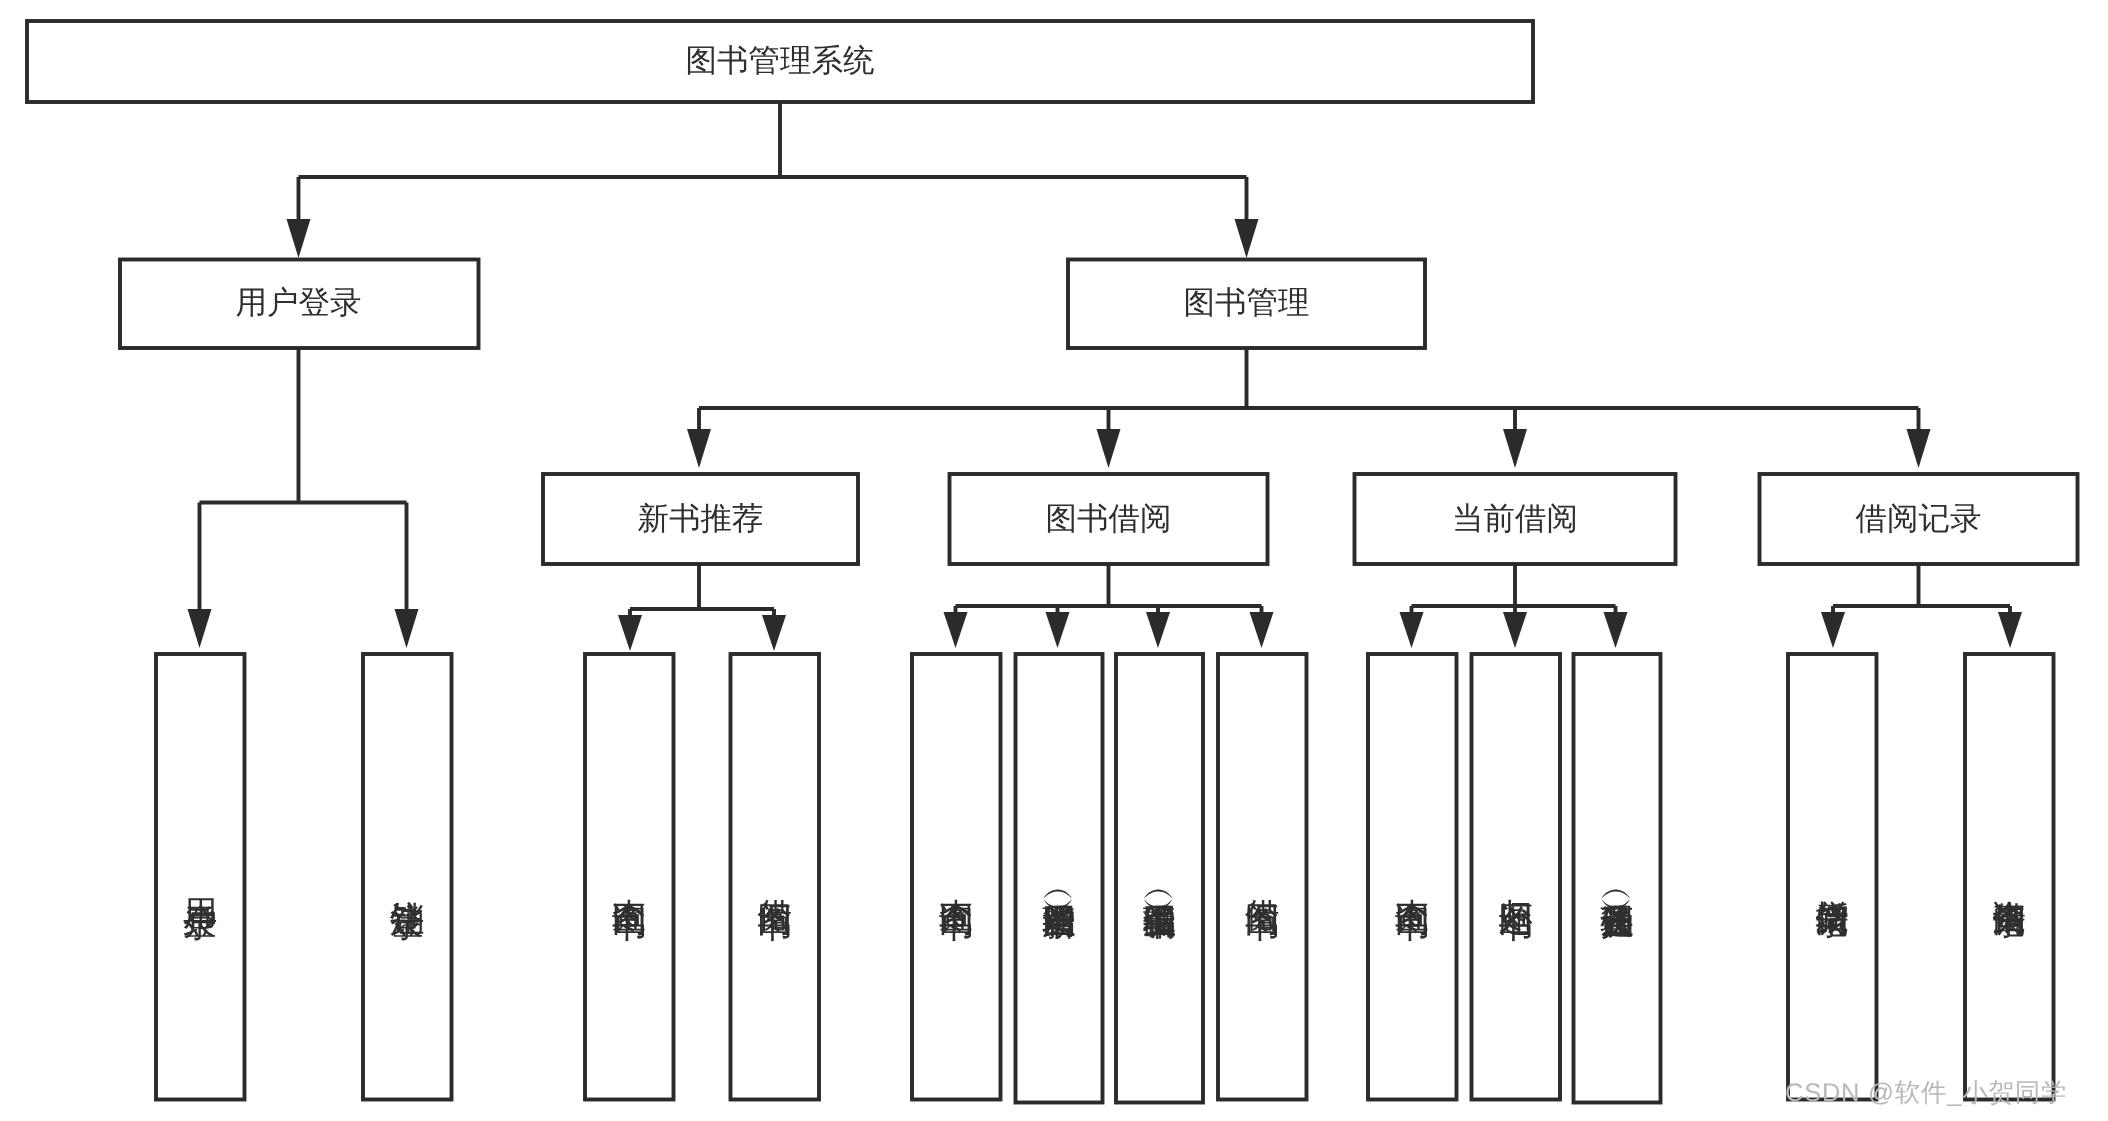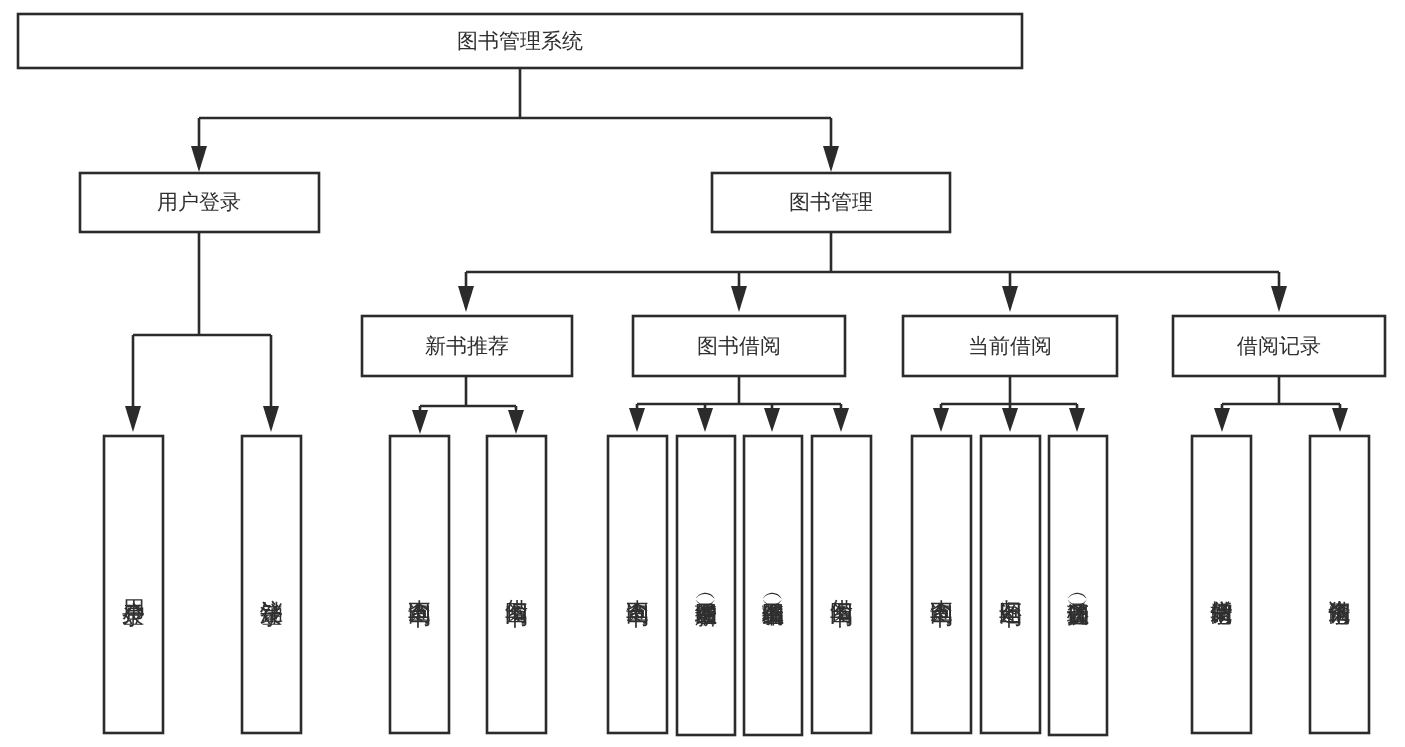--- a/index.html
+++ b/index.html
@@ -237,14 +237,15 @@
   </div>
 
   <div class="vlabel-wrap" style="left:1192px; top:436px; width:59px; height:297px;">
     <span class="node-label-v" style="font-size:22px; letter-spacing:1px;">新增借阅记录</span>
   </div>
 
   <div class="vlabel-wrap" style="left:1310px; top:436px; width:59px; height:297px;">
     <span class="node-label-v" style="font-size:22px; letter-spacing:1px;">查询借阅记录</span>
   </div>
 
+  <div class="watermark" style="left:1190px; top:717px;">CSDN @软件_小贺同学</div>
 
 </div>
 
 </body></html>

